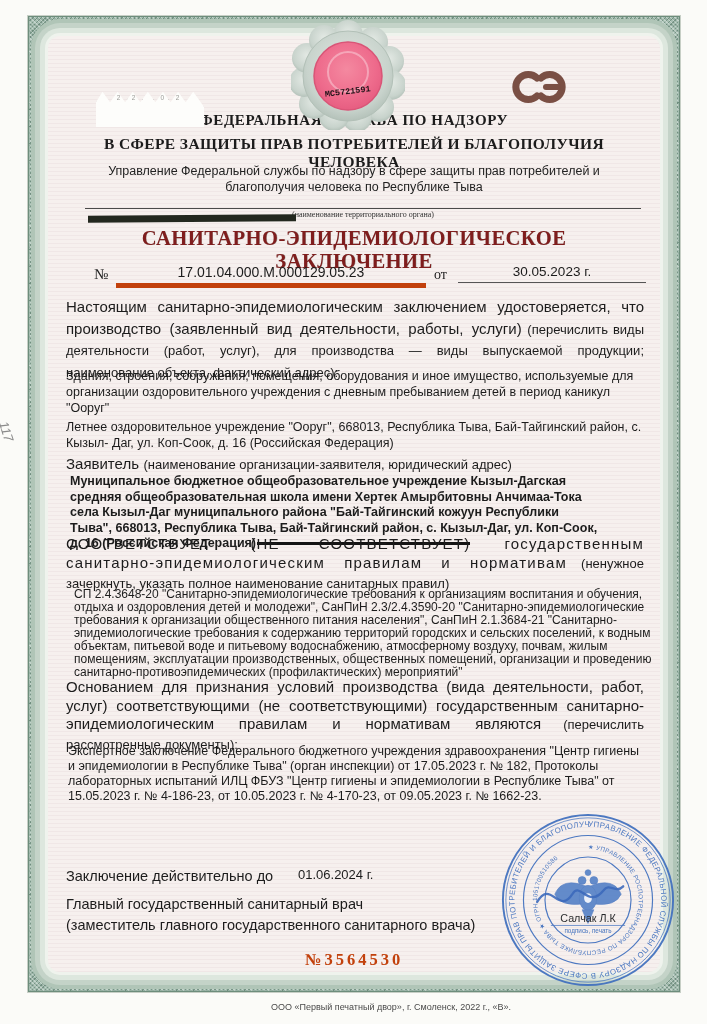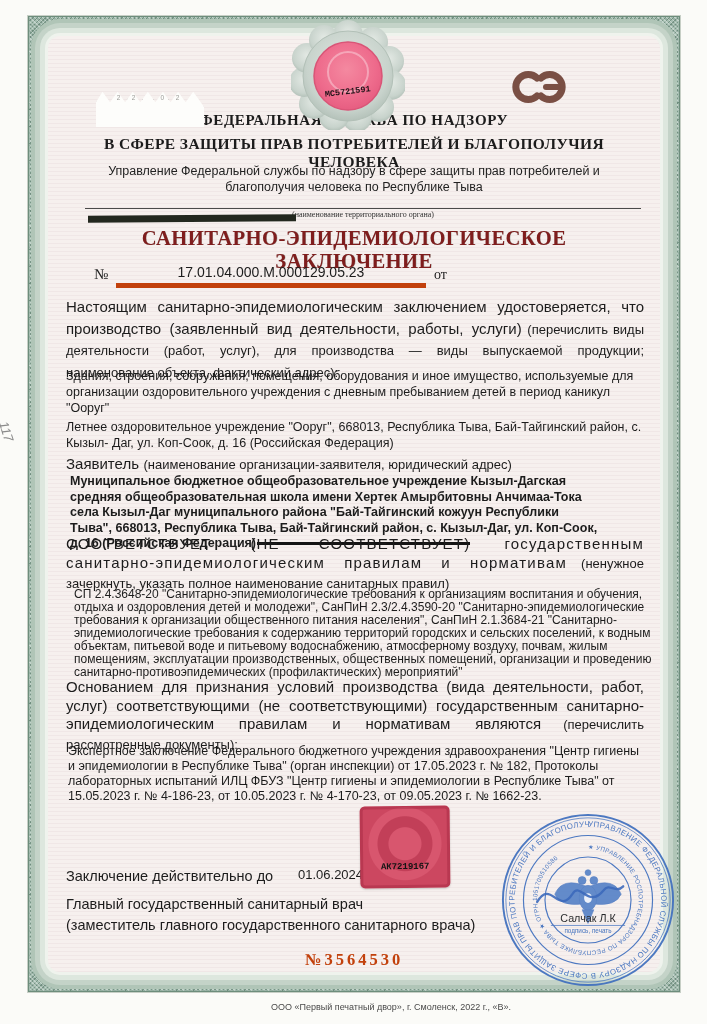--- a/index.html
+++ b/index.html
@@ -131,20 +131,21 @@
   <div class="abs h3 center">Управление Федеральной службы по надзору в сфере защиты прав потребителей и благополучия человека по Республике Тыва</div>
   <div class="abs rule"></div>
   <div class="abs rule-cap center serif">(наименование территориального органа)</div>
   <div class="abs darkbar"></div>
 
   <div class="abs title center serif">САНИТАРНО-ЭПИДЕМИОЛОГИЧЕСКОЕ ЗАКЛЮЧЕНИЕ</div>
   <div class="abs numrow">
     <span class="num-label serif">№</span>
     <span class="num-line">17.01.04.000.М.000129.05.23</span>
     <span class="from-label serif">от</span>
+    <span class="date-line">30.05.2023 г.</span>
   </div>
 
   <div class="abs intro para">
     <span class="t15">Настоящим санитарно-эпидемиологическим заключением удостоверяется, что производство (заявленный вид деятельности, работы, услуги)</span>
     <span class="t13">(перечислить виды деятельности (работ, услуг), для производства — виды выпускаемой продукции; наименование объекта, фактический адрес):</span>
   </div>
   <div class="abs objval">Здания, строения, сооружения, помещения, оборудования и иное имущество, используемые для организации оздоровительного учреждения с дневным пребыванием детей в период каникул "Ооруг"</div>
   <div class="abs facility">Летнее оздоровительное учреждение "Ооруг", 668013, Республика Тыва, Бай-Тайгинский район, с. Кызыл- Даг, ул. Коп-Соок, д. 16 (Российская Федерация)</div>
 
   <div class="abs app-label">
@@ -159,23 +160,20 @@
     <span class="t13">(ненужное зачеркнуть, указать полное наименование санитарных правил)</span>
   </div>
   <div class="abs regs">СП 2.4.3648-20 "Санитарно-эпидемиологические требования к организациям воспитания и обучения, отдыха и оздоровления детей и молодежи", СанПиН 2.3/2.4.3590-20 "Санитарно-эпидемиологические требования к организации общественного питания населения", СанПиН 2.1.3684-21 "Санитарно-эпидемиологические требования к содержанию территорий городских и сельских поселений, к водным объектам, питьевой воде и питьевому водоснабжению, атмосферному воздуху, почвам, жилым помещениям, эксплуатации производственных, общественных помещений, организации и проведению санитарно-противоэпидемических (профилактических) мероприятий"</div>
 
   <div class="abs basis para">
     <span class="t15">Основанием для признания условий производства (вида деятельности, работ, услуг) соответствующими (не соответствующими) государственным санитарно-эпидемиологическим правилам и нормативам являются</span>
     <span class="t13">(перечислить рассмотренные документы):</span>
   </div>
   <div class="abs basisval">Экспертное заключение Федерального бюджетного учреждения здравоохранения "Центр гигиены и эпидемиологии в Республике Тыва" (орган инспекции) от 17.05.2023 г. № 182, Протоколы лабораторных испытаний ИЛЦ ФБУЗ "Центр гигиены и эпидемиологии в Республике Тыва" от 15.05.2023 г. № 4-186-23, от 10.05.2023 г. № 4-170-23, от 09.05.2023 г. № 1662-23.</div>
 
-  <div class="abs sticker-red">
-    <span>АК7219167</span>
-  </div>
 
   <div class="abs valid">Заключение действительно до</div>
   <div class="abs validdate">01.06.2024 г.</div>
   <div class="abs signer1">Главный государственный санитарный врач</div>
   <div class="abs signer2">(заместитель главного государственного санитарного врача)</div>
 
   <div class="abs stamp">
     <svg width="176" height="176" viewBox="0 0 180 180">
       <defs>
         <path id="oring" d="M 90 15 A 75 75 0 1 1 89.98 15" fill="none"></path>

